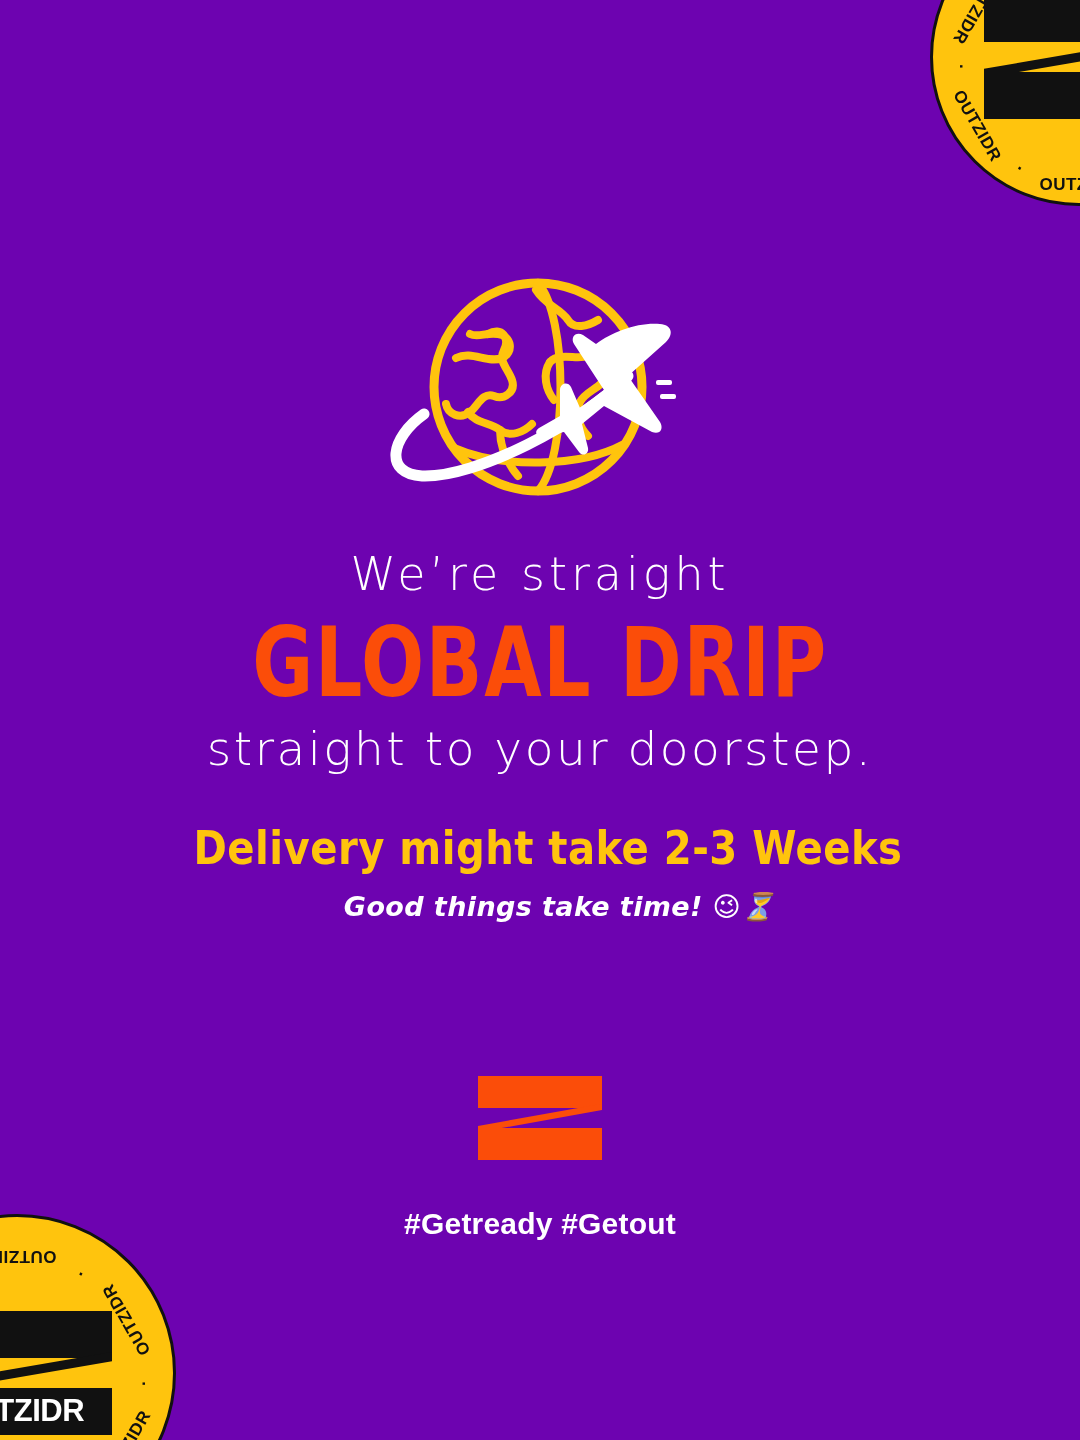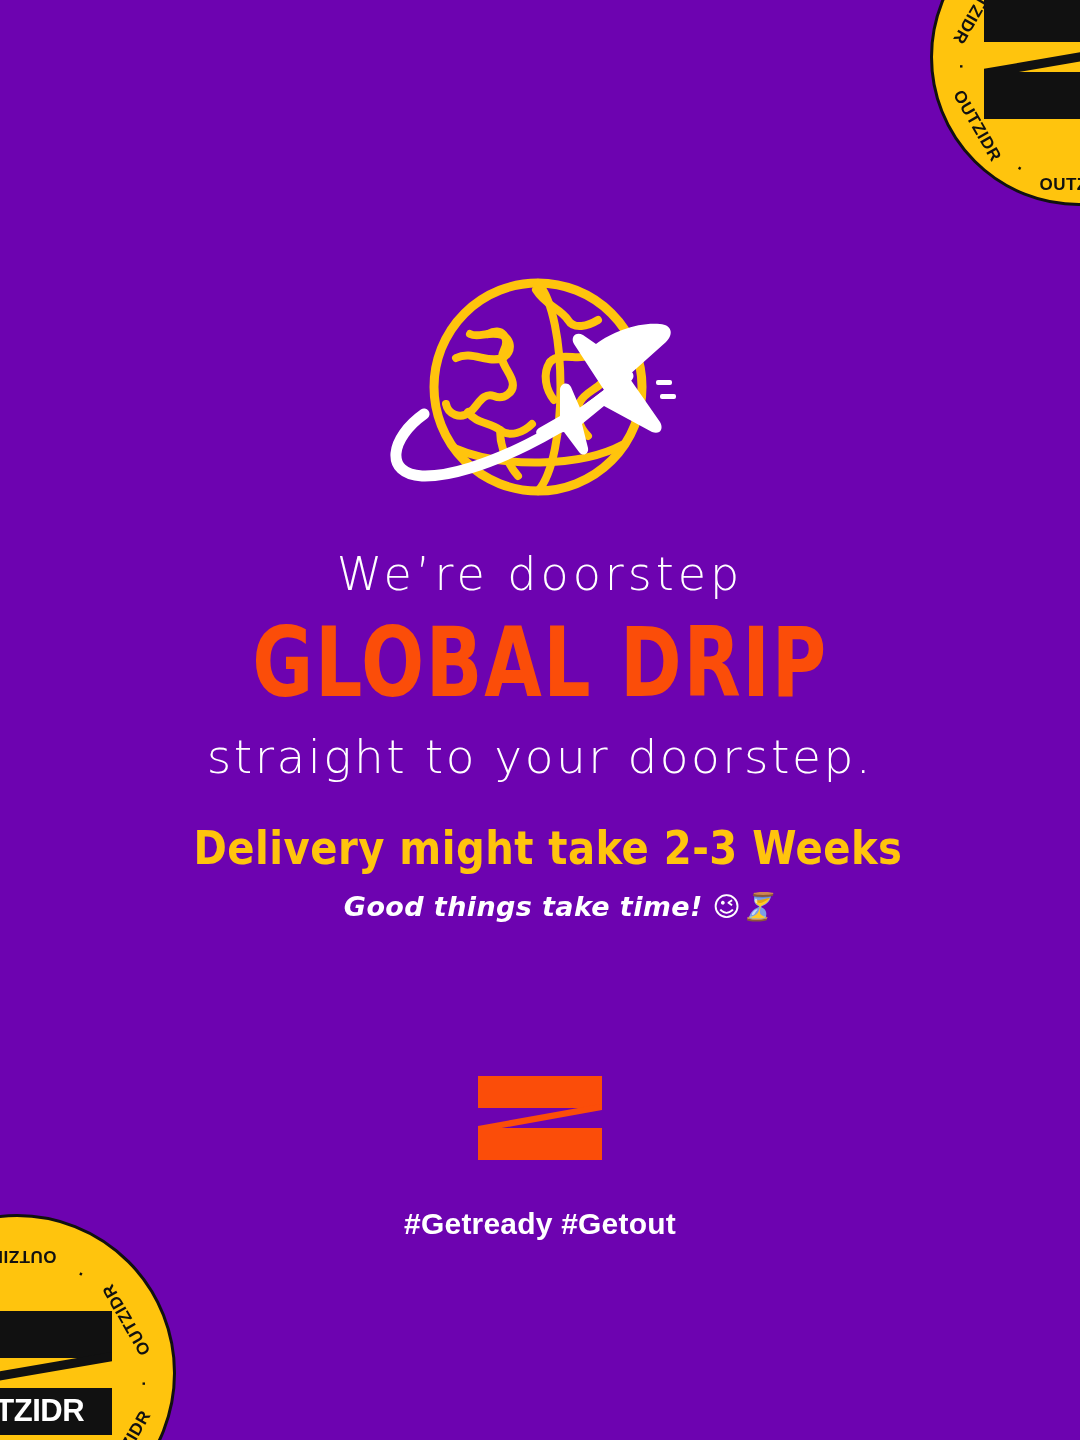--- a/index.html
+++ b/index.html
@@ -147,21 +147,21 @@
     margin-top: 10px;
     transform: scaleX(0.86);
     font-family: "DejaVu Sans Condensed", "Liberation Sans Narrow", "Liberation Sans", sans-serif;
   }
   .line-doorstep {
     color: #ffffff;
     font-size: 47px;
     font-weight: 300;
     letter-spacing: 2.5px;
     line-height: 1.15;
-    margin-top: 14px;
+    margin-top: 6px;
     font-family: "DejaVu Sans", sans-serif;
   }
 
   .delivery-block {
     position: absolute;
     left: 8px;
     top: 822px;
     width: 100%;
     text-align: center;
   }
@@ -284,21 +284,21 @@
       <g fill="#FFFFFF">
         <rect x="274" y="56" width="5" height="6" rx="1"></rect>
         <rect x="284" y="53" width="5" height="6" rx="1"></rect>
         <rect x="296" y="108" width="16" height="5" rx="2"></rect>
         <rect x="300" y="122" width="16" height="5" rx="2"></rect>
       </g>
     </svg>
   </div>
 
   <div class="copy">
-    <div class="line-serving">We’re doorstep</div>
+    <div class="line-serving">We’re straight</div>
     <div class="line-headline">GLOBAL DRIP</div>
     <div class="line-doorstep">straight to your doorstep.</div>
   </div>
 
   <div class="delivery-block">
     <div class="line-delivery">Delivery might take 2-3 Weeks</div>
     <div class="line-subnote">Good things take time! 😉⏳</div>
   </div>
 
   <div class="footer">

